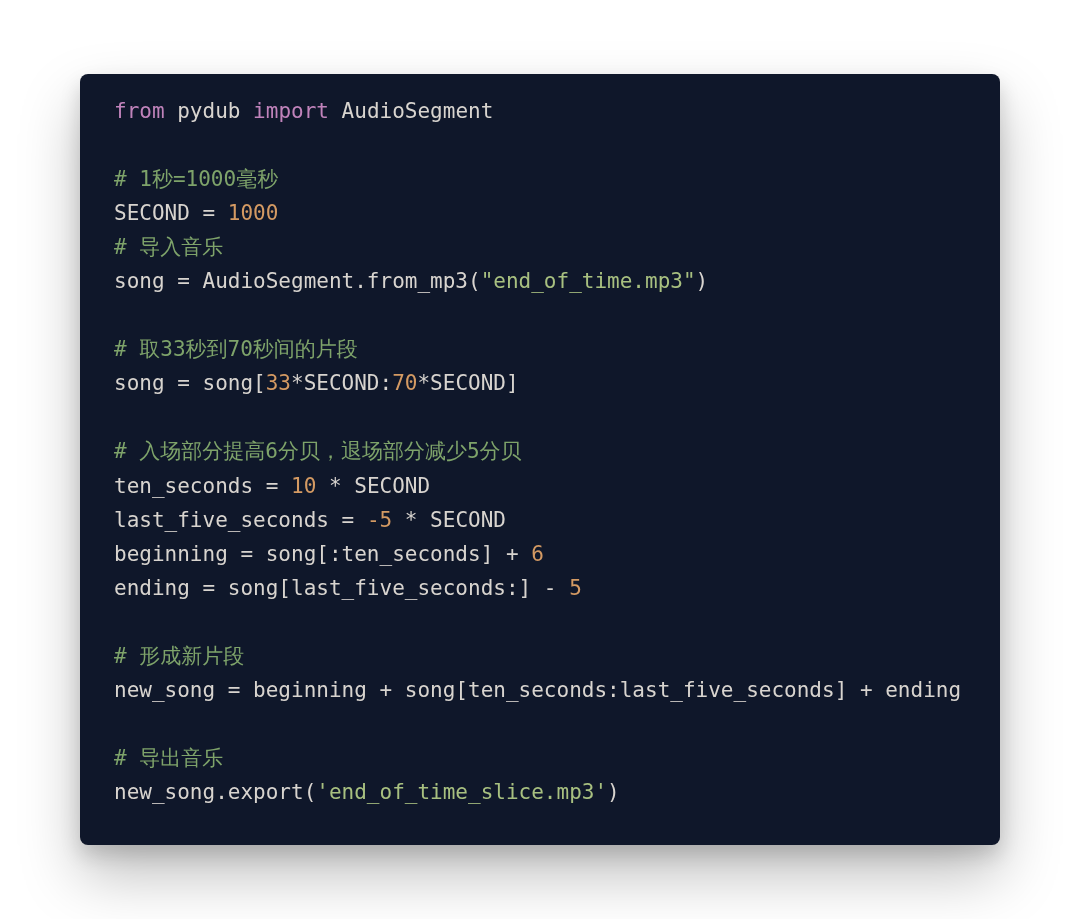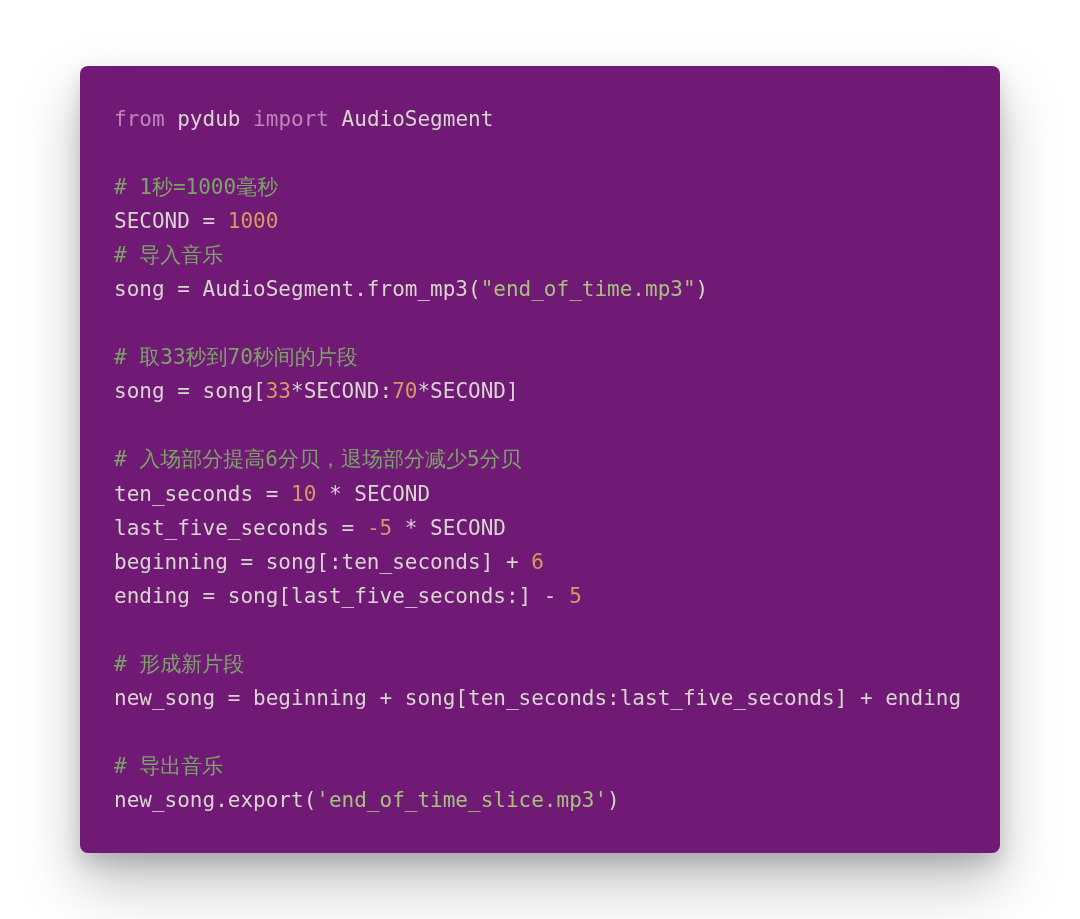--- a/index.html
+++ b/index.html
@@ -6,23 +6,23 @@
   body {
     background: #ffffff;
     display: flex;
     align-items: center;
     justify-content: center;
     min-height: 919px;
     width: 1080px;
     font-family: "SF Mono", "Monaco", "Menlo", "Consolas", "DejaVu Sans Mono", monospace;
   }
   .code-card {
-    background: #701a75;
+    background: #0f172a;
     border-radius: 8px;
-    padding: 36px 34px 36px 34px;
+    padding: 20px 34px 36px 34px;
     box-shadow: 0 30px 60px rgba(0,0,0,0.25), 0 10px 20px rgba(0,0,0,0.15);
     width: 920px;
   }
   pre {
     font-family: inherit;
     font-size: 21px;
     line-height: 1.62;
     color: #d8d4cf;
     white-space: pre;
     font-weight: 500;

